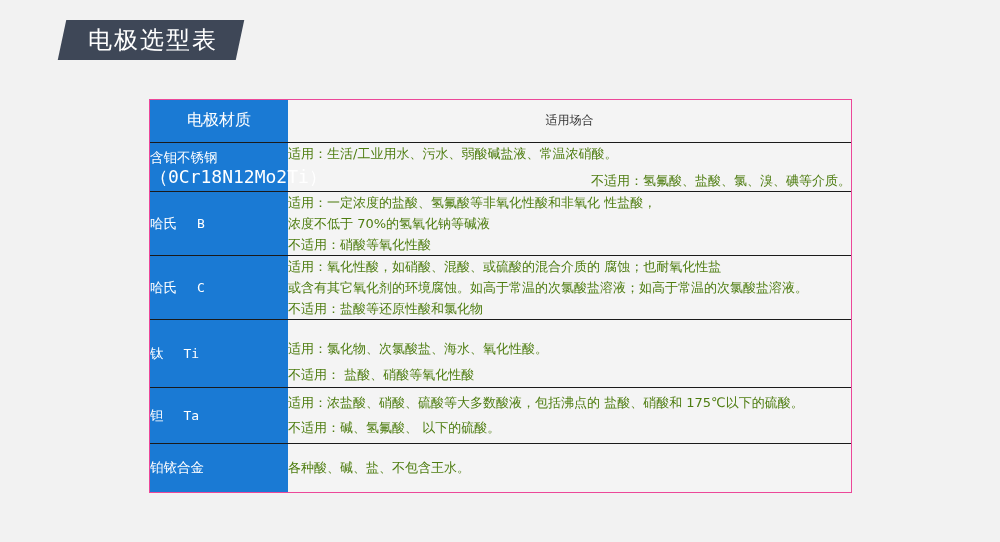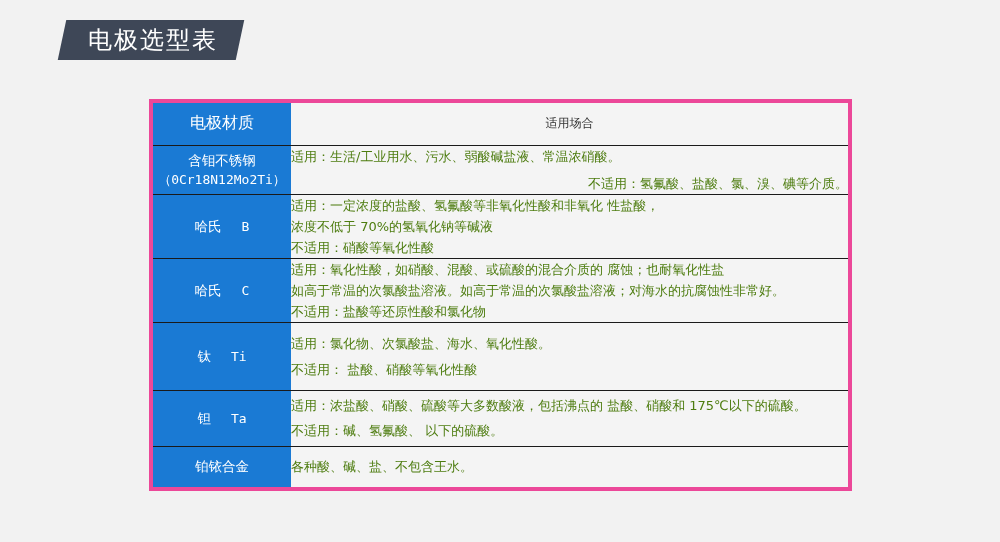--- a/index.html
+++ b/index.html
@@ -42,21 +42,21 @@
     white-space: nowrap;
     font-family: "DejaVu Sans", "Liberation Sans", sans-serif;
   }
 
   
   .table-wrap {
     position: absolute;
     left: 149px;
     top: 99px;
     width: 703px;
-    border: 4px solid #ec4899;
+    border: 1px solid #ec4899;
     box-sizing: border-box;
     background: #f4f4f4;
   }
   table.spec {
     border-collapse: collapse;
     width: 100%;
     table-layout: fixed;
   }
   table.spec col.c-mat { width: 138px; }
   table.spec col.c-use { width: auto; }
@@ -66,31 +66,31 @@
     vertical-align: middle;
     padding: 0;
   }
   table.spec tr + tr td {
     border-top: 1px solid #1a1a1a;
   }
 
   .cell-mat {
     background: #1a7ad4;
     color: #ffffff;
-    text-align: center;
+    text-align: left;
     font-size: 13.5px;
     line-height: 19px;
     padding: 6px 4px;
     border-right: 1px solid #1a1a1a;
     box-sizing: border-box;
     font-family: "DejaVu Sans", "Liberation Sans", sans-serif;
   }
   .cell-mat .code {
     display: block;
-    font-size: 13px;
+    font-size: 18px;
     letter-spacing: 0px;
     font-family: "DejaVu Sans Mono", "Liberation Mono", monospace;
   }
   .cell-mat .latin {
     font-family: "DejaVu Sans Mono", "Liberation Mono", monospace;
     font-size: 13px;
   }
 
   .cell-use {
     background: #f4f4f4;
@@ -127,25 +127,25 @@
     font-family: "DejaVu Sans", "Liberation Sans", sans-serif;
   }
 
   
   .row-h-hdr .hdr-mat, .row-h-hdr .hdr-use { height: 42px; }
   .row-1 .cell-mat, .row-1 .cell-use { height: 47px; }
   .row-2 .cell-mat, .row-2 .cell-use { height: 60px; }
   .row-3 .cell-mat, .row-3 .cell-use { height: 60px; }
   .row-4 .cell-mat, .row-4 .cell-use { height: 68px; }
   .row-5 .cell-mat, .row-5 .cell-use { height: 56px; }
-  .row-6 .cell-mat, .row-6 .cell-use { height: 41px; }
+  .row-6 .cell-mat, .row-6 .cell-use { height: 49px; }
 
   .row-1 .cell-use p + p { margin-top: 6px; text-align: right; }
   .row-5 .cell-use p + p { margin-top: 4px; }
-  .row-4 .cell-use { padding-top: 10px; vertical-align: top; }
+  .row-4 .cell-use { padding-top: 18px; vertical-align: top; }
   .row-4 .cell-use p + p { margin-top: 5px; }
 </style>
 </head>
 <body>
 
 <div class="page">
 
   <div class="title-banner">
     <span class="title-banner-text">电极选型表</span>
   </div>
@@ -186,21 +186,21 @@
           </td>
         </tr>
 
         <tr class="row-3">
           <td class="cell-mat">
             <span>哈氏</span>
             <span class="latin">&nbsp;&nbsp;C</span>
           </td>
           <td class="cell-use">
             <p>适用：氧化性酸，如硝酸、混酸、或硫酸的混合介质的 腐蚀；也耐氧化性盐</p>
-            <p>如高于常温的次氯酸盐溶液。如高于常温的次氯酸盐溶液；对海水的抗腐蚀性非常好。</p>
+            <p>或含有其它氧化剂的环境腐蚀。如高于常温的次氯酸盐溶液；如高于常温的次氯酸盐溶液。</p>
             <p>不适用：盐酸等还原性酸和氯化物</p>
           </td>
         </tr>
 
         <tr class="row-4">
           <td class="cell-mat">
             <span>钛</span>
             <span class="latin">&nbsp;&nbsp;Ti</span>
           </td>
           <td class="cell-use">

